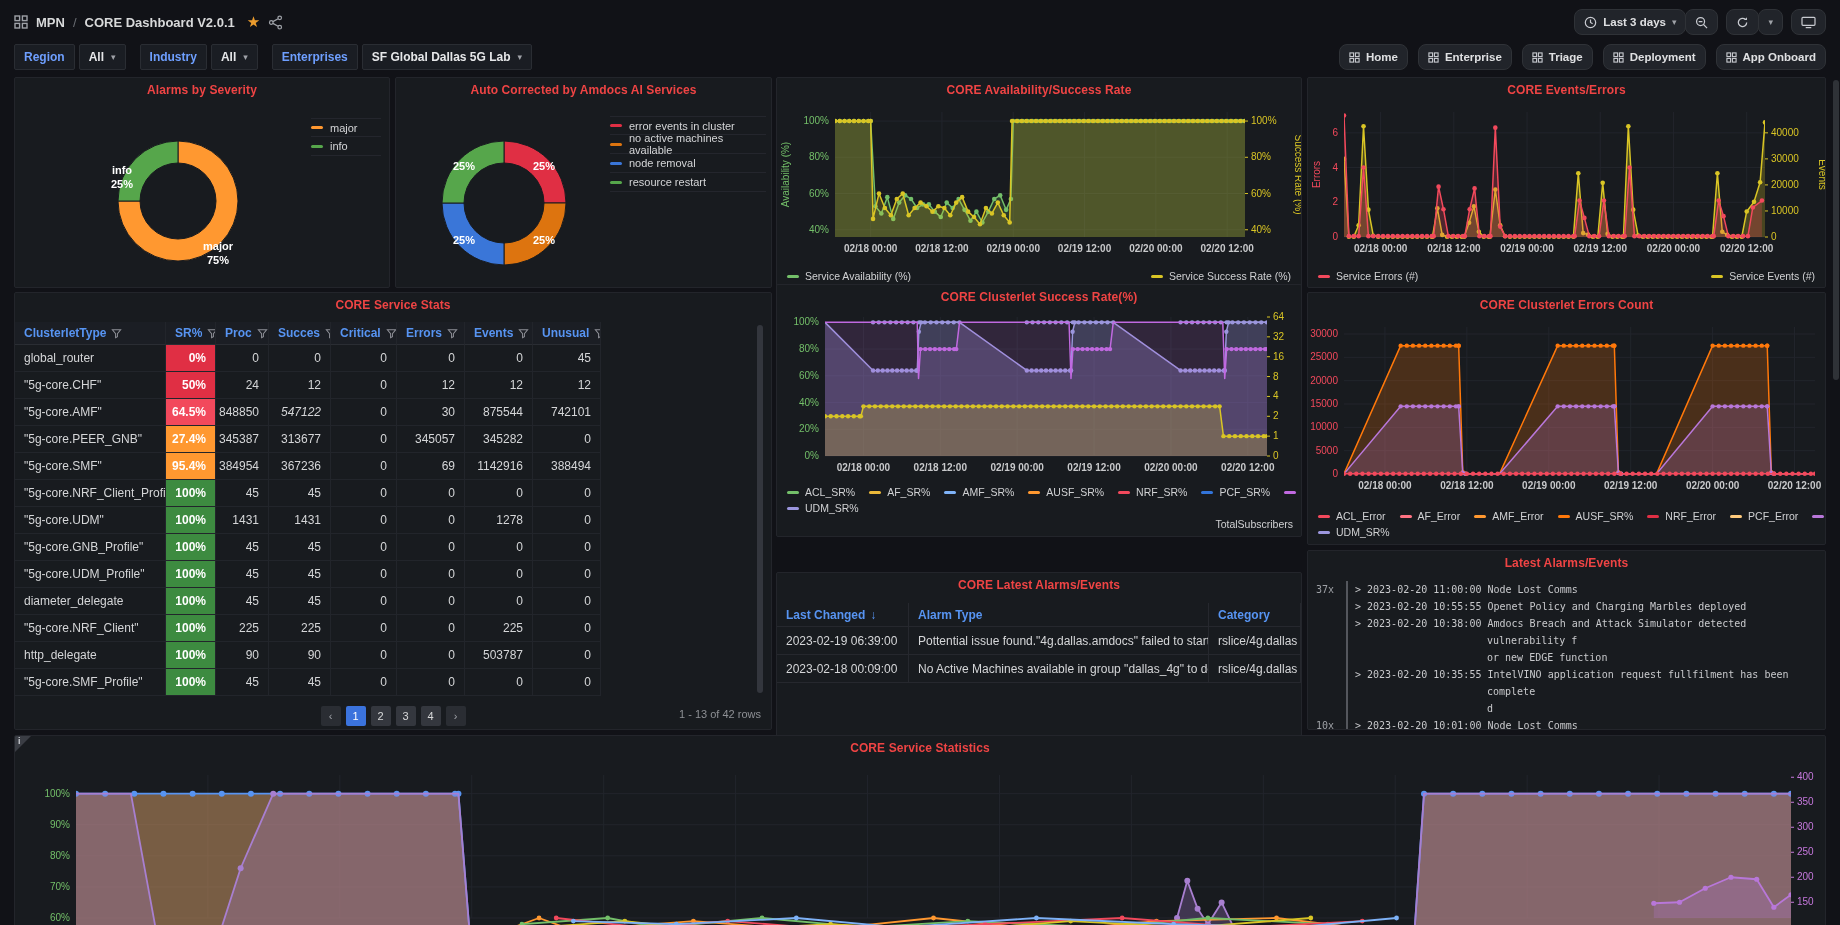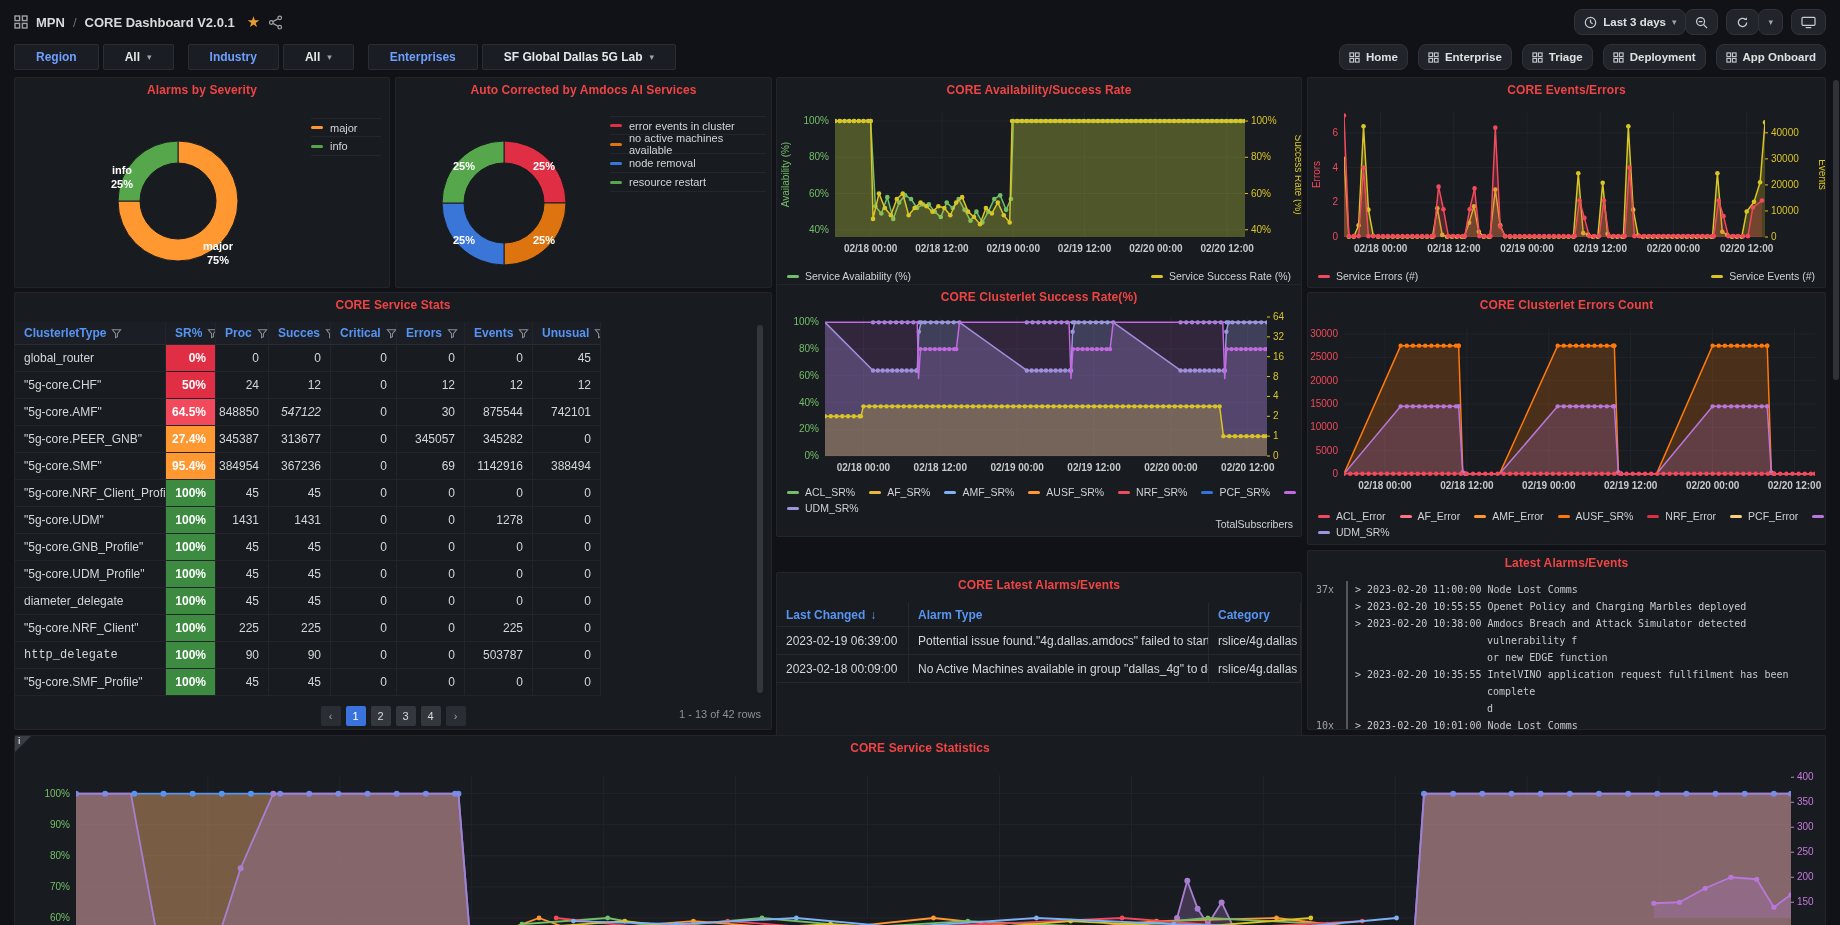--- a/index.html
+++ b/index.html
@@ -17,21 +17,21 @@
   .tools { display:flex; align-items:center; gap:8px; }
   .tgroup { display:flex; }
   .tbtn { display:flex; align-items:center; gap:6px; height:26px; padding:0 9px; background:#21242a; border:1px solid #2f3237; border-radius:8px; color:#dfe0e2; font-size:11.5px; font-weight:600; cursor:pointer; }
   .tgroup .tbtn + .tbtn { margin-left:-1px; }
   .caret { font-size:9px; color:#9fa2a8; }
 
   
   .subbar { position:absolute; left:0; top:42px; width:100%; height:30px; display:flex; align-items:center; justify-content:space-between; padding:0 14px; }
   .filters { display:flex; align-items:center; gap:14px; }
   .var { display:flex; gap:4px; }
-  .var-box { height:26px; display:flex; align-items:center; gap:7px; padding:0 21px; background:#1a1d23; border:1px solid #2a2d33; border-radius:2px; font-size:12px; }
+  .var-box { height:26px; display:flex; align-items:center; gap:7px; padding:0 9px; background:#1a1d23; border:1px solid #2a2d33; border-radius:2px; font-size:12px; }
   .var-label { color:#6e9fff; font-weight:600; }
   .var-value { color:#e6e7e9; font-weight:600; }
   .quicklinks { display:flex; gap:10px; }
 
   
   .panel { position:absolute; background:#181b1f; border:1px solid #23252b; border-radius:2px; overflow:hidden; }
   .ptitle { height:24px; display:flex; align-items:center; justify-content:center; font-size:12px; font-weight:700; color:#ef4444; letter-spacing:.1px; }
   svg text { font-family:"Liberation Sans","DejaVu Sans",sans-serif; }
 
   
@@ -929,21 +929,21 @@
           <div class="scell" style="width: 151px;">"5g-core.NRF_Client"</div>
           <div class="scell srcell" style="width: 50px; background: rgb(61, 139, 64);">100%</div>
           <div class="scell num" style="width: 53px;">225</div>
           <div class="scell num" style="width: 62px;">225</div>
           <div class="scell num" style="width: 66px;">0</div>
           <div class="scell num" style="width: 68px;">0</div>
           <div class="scell num" style="width: 68px;">225</div>
           <div class="scell num" style="width: 68px;">0</div>
         </div>
         <div class="srow">
-          <div class="scell" style="width: 151px; font-family: Liberation Mono, monospace;">http_delegate</div>
+          <div class="scell" style="width: 151px;">http_delegate</div>
           <div class="scell srcell" style="width: 50px; background: rgb(61, 139, 64);">100%</div>
           <div class="scell num" style="width: 53px;">90</div>
           <div class="scell num" style="width: 62px;">90</div>
           <div class="scell num" style="width: 66px;">0</div>
           <div class="scell num" style="width: 68px;">0</div>
           <div class="scell num" style="width: 68px;">503787</div>
           <div class="scell num" style="width: 68px;">0</div>
         </div>
         <div class="srow">
           <div class="scell" style="width: 151px;">"5g-core.SMF_Profile"</div>

